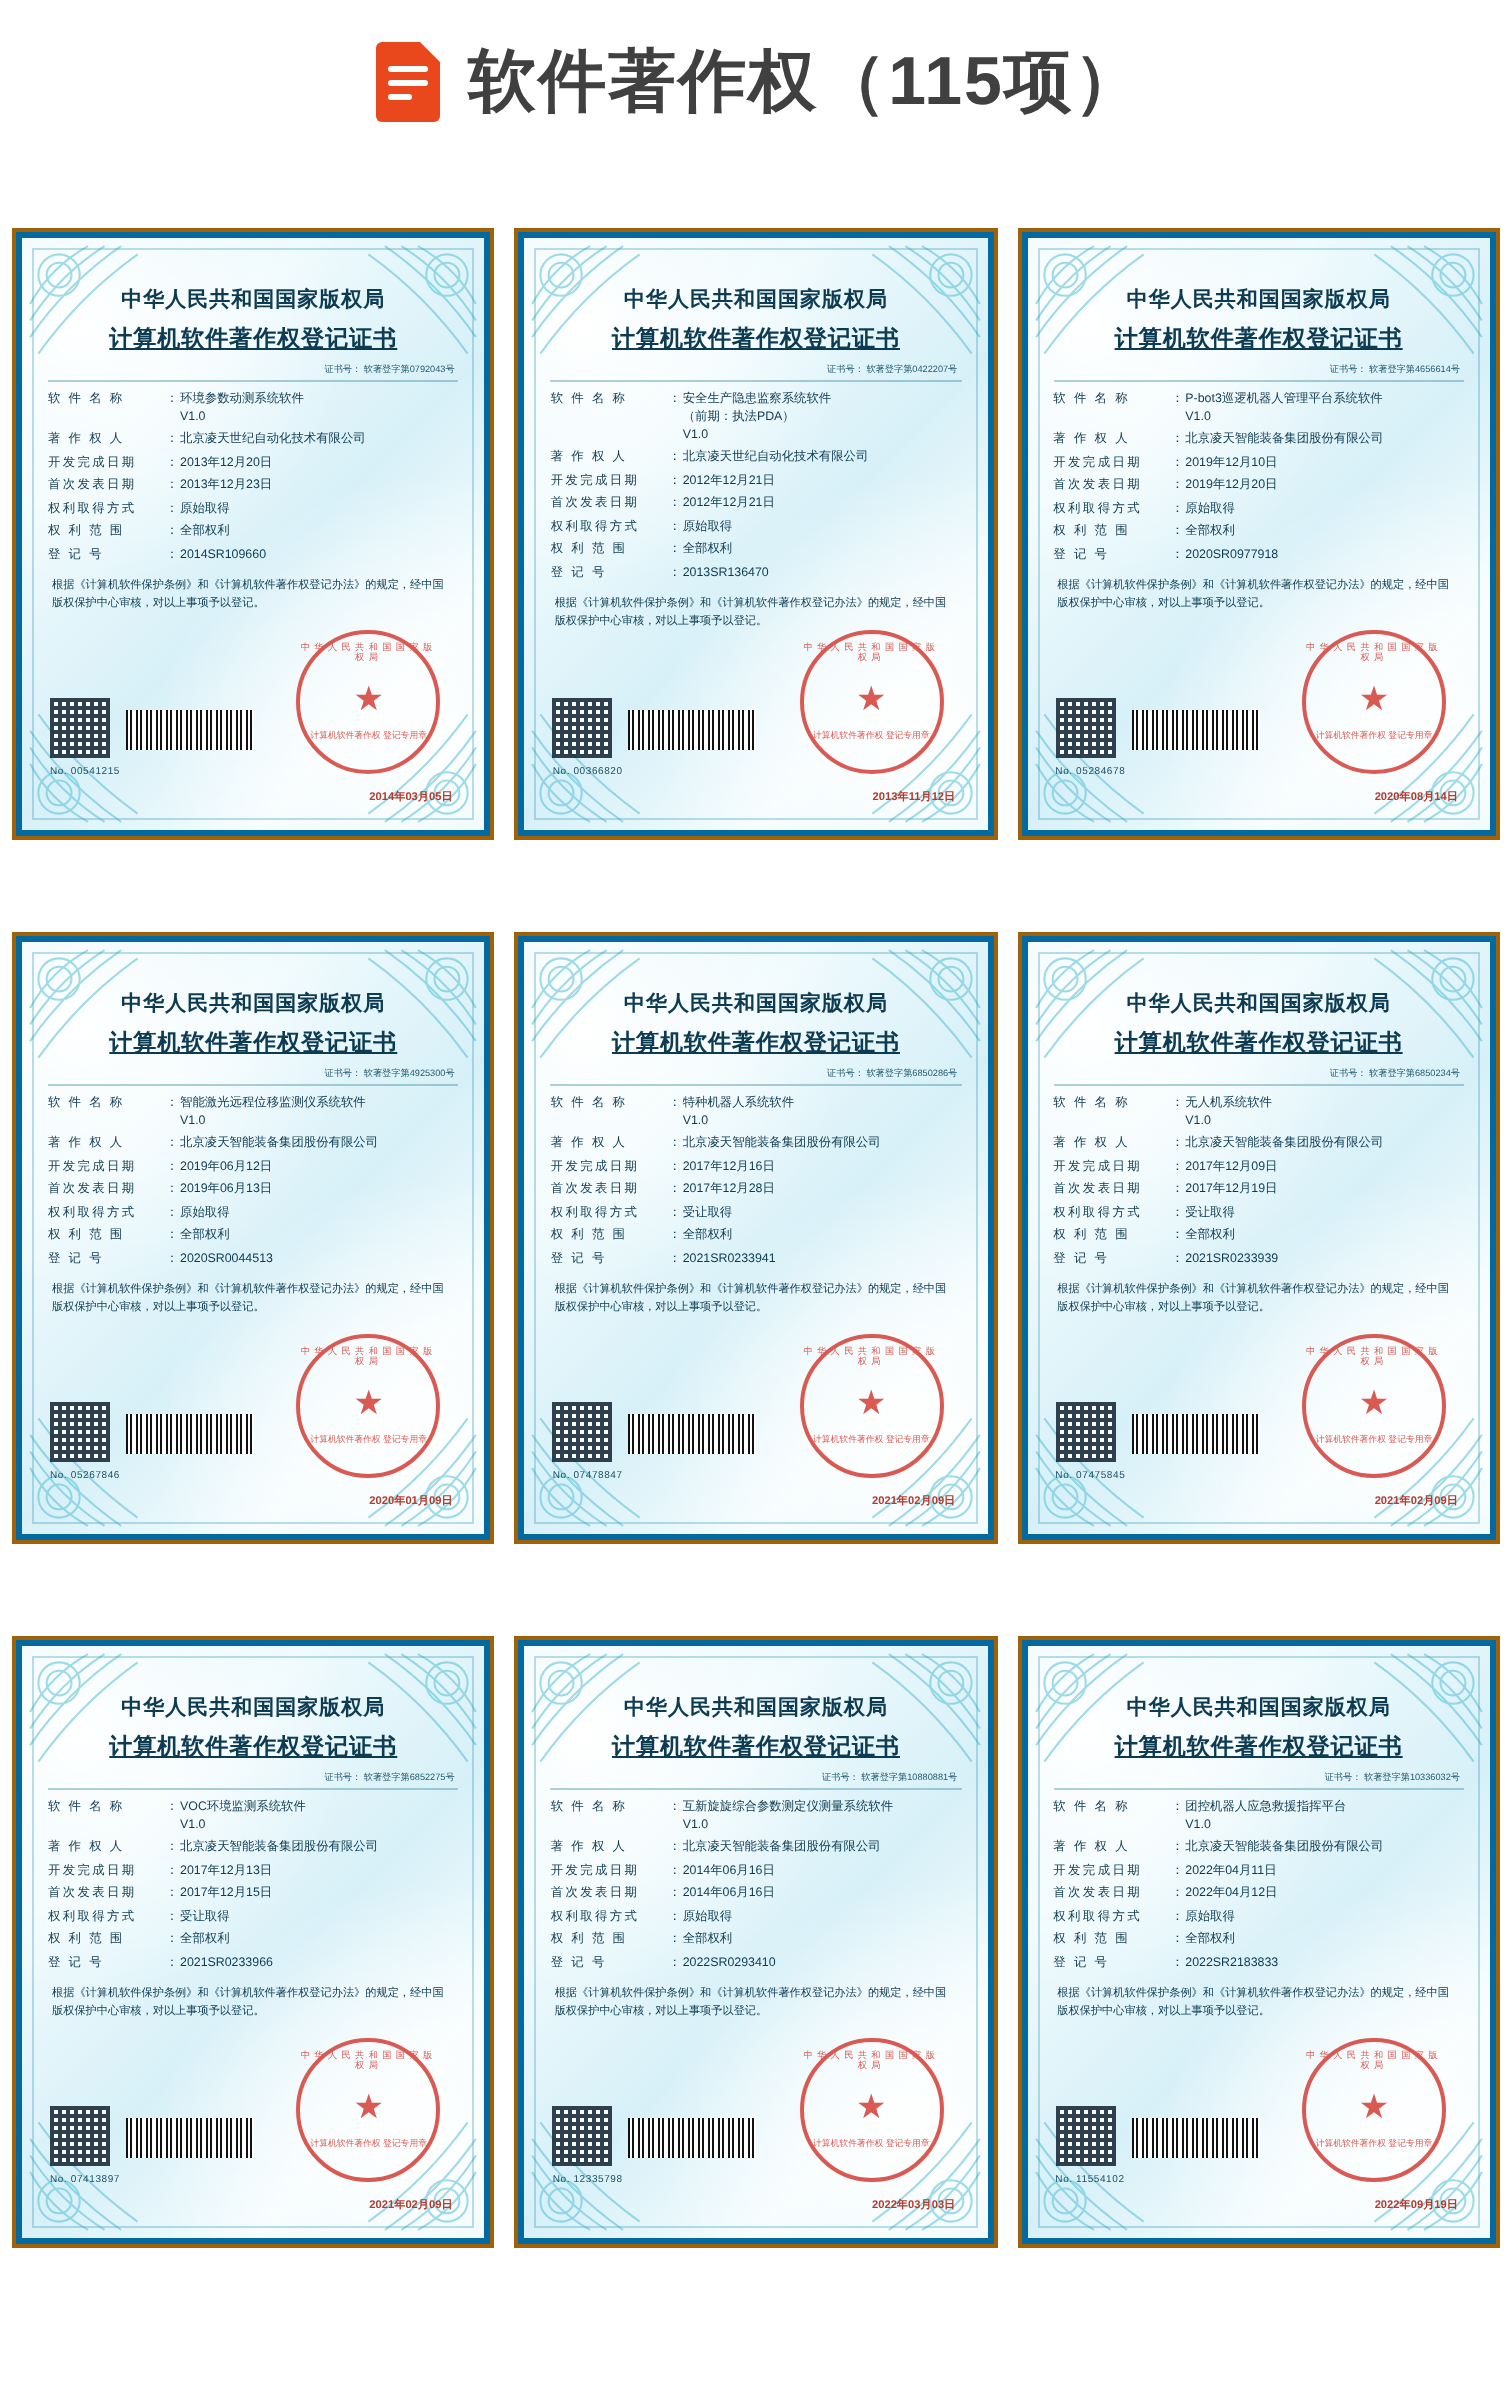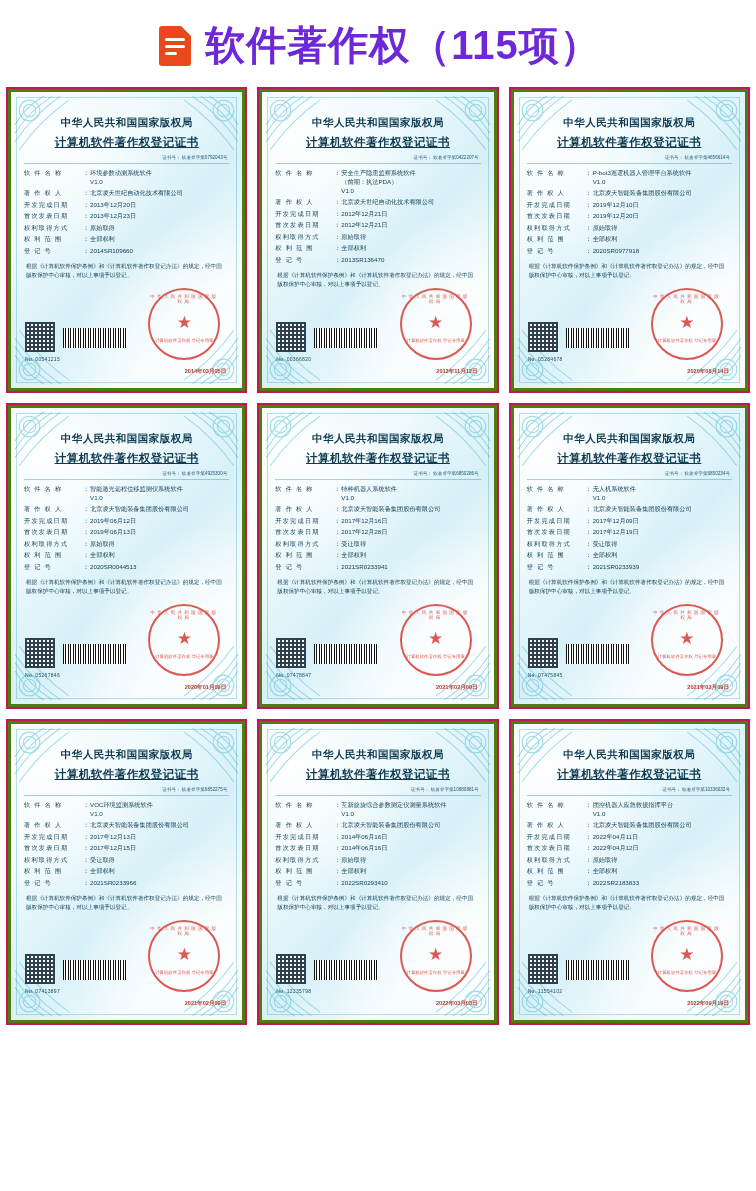--- a/index.html
+++ b/index.html
@@ -28,39 +28,40 @@
     position:absolute;right:4px;top:2px;width:0;height:0;
     border-left:10px solid transparent;border-top:10px solid #fff;
   }
   .header .doc-icon .ln{
     position:absolute;left:10px;height:3px;background:#ffffff;border-radius:2px;
   }
   .header .doc-icon .ln1{top:14px;width:20px;}
   .header .doc-icon .ln2{top:21px;width:20px;}
   .header .doc-icon .ln3{top:28px;width:12px;}
   .header .title{
-    font-size:40px;font-weight:bold;color:#6d28d9;letter-spacing:1px;
+    font-size:34px;font-weight:bold;color:#404040;letter-spacing:1px;
     font-family:"Liberation Sans","DejaVu Sans",sans-serif;
   }
 
   
   .grid{
     display:grid;
     grid-template-columns:repeat(3,1fr);
     gap:10px 10px;
     padding:0 6px 14px 6px;
   }
 
   .cert{
     position:relative;
-    border:2px solid #be185d;
-    background:#4d7c0f;
+    border:2px solid #a16207;
+    background:#0369a1;
     padding:3px;
     box-sizing:border-box;
     overflow:hidden;
+    margin-top:36px;
   }
   .cert-inner{
     position:relative;
     background:
       radial-gradient(circle at 12% 14%, #ffffff 0%, rgba(255,255,255,0) 42%),
       radial-gradient(circle at 88% 86%, #ffffff 0%, rgba(255,255,255,0) 42%),
       linear-gradient(135deg,#dff4fa 0%,#eefafd 28%,#d7f0f8 55%,#f4fcfe 78%,#d9f2f9 100%);
     height:296px;
     box-sizing:border-box;
     padding:8px 9px 6px 9px;

